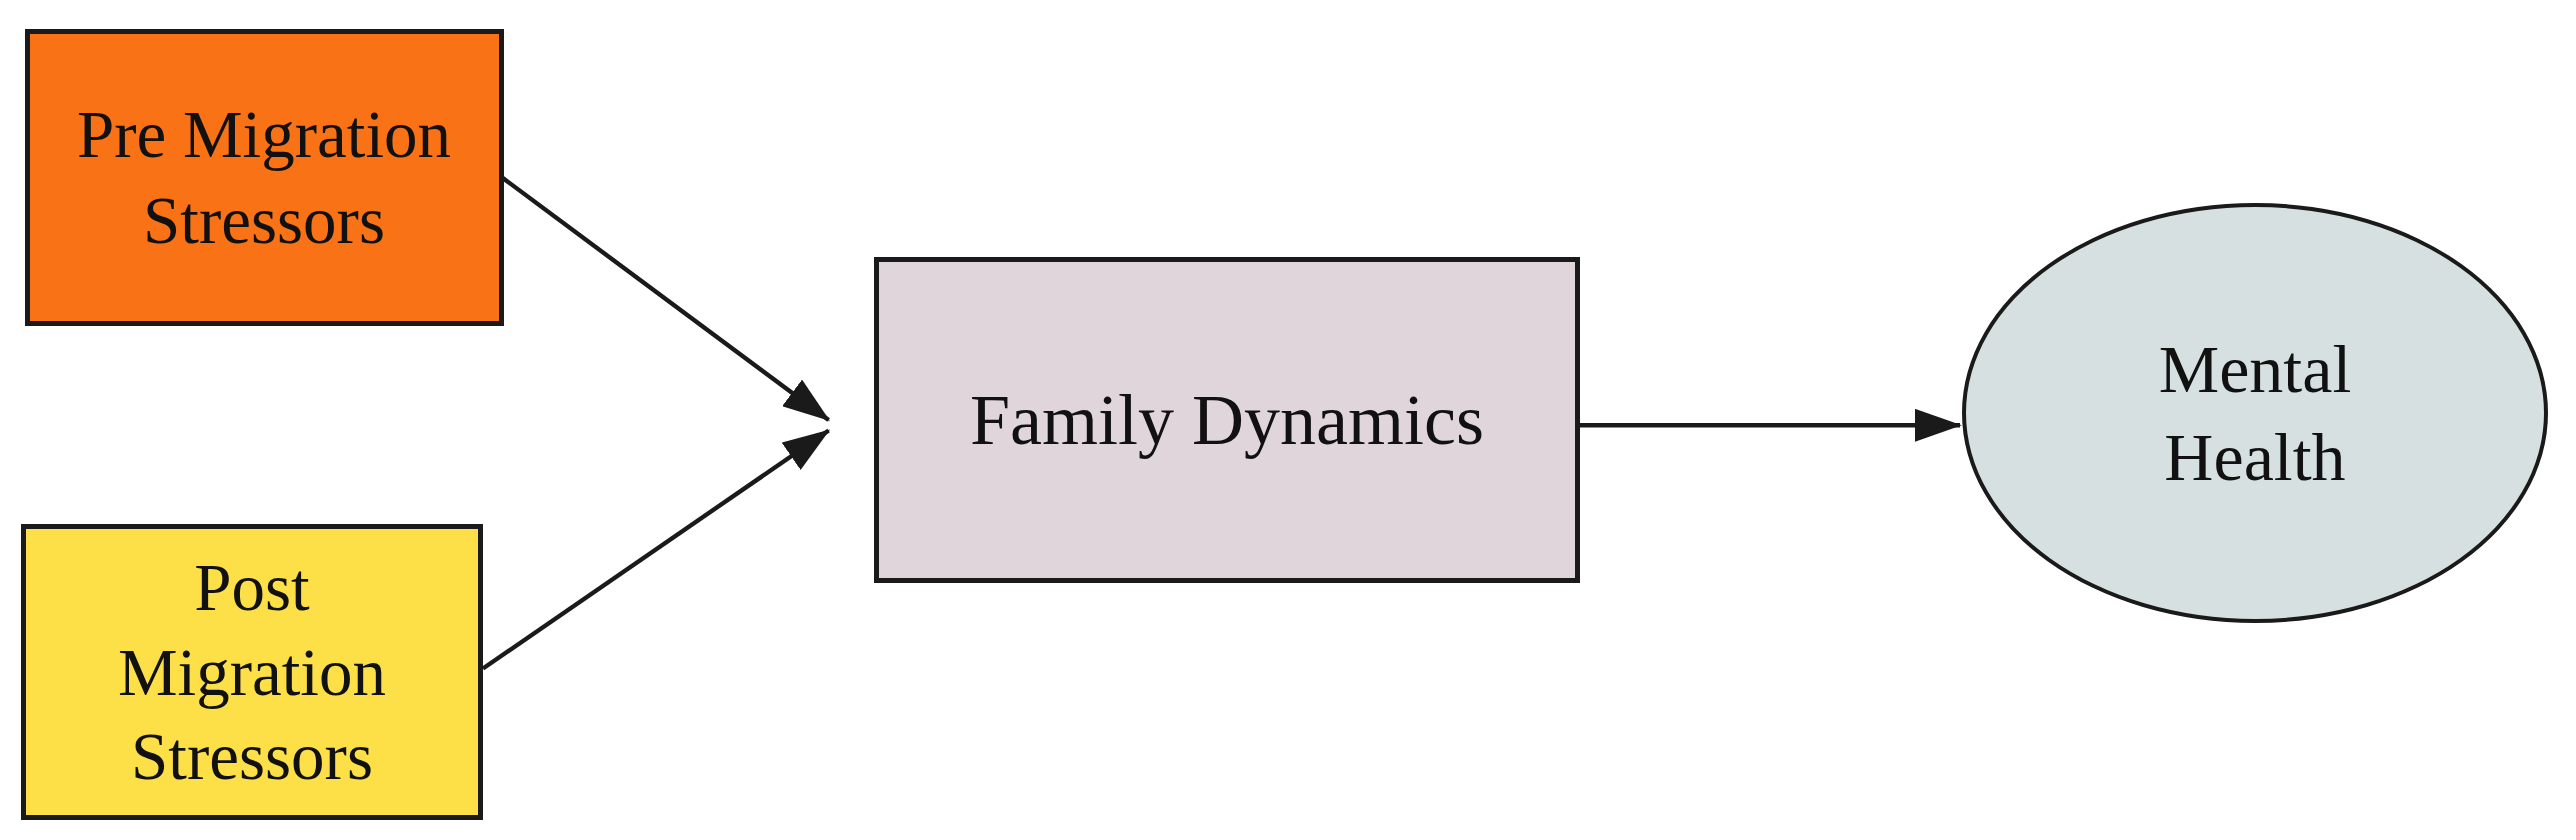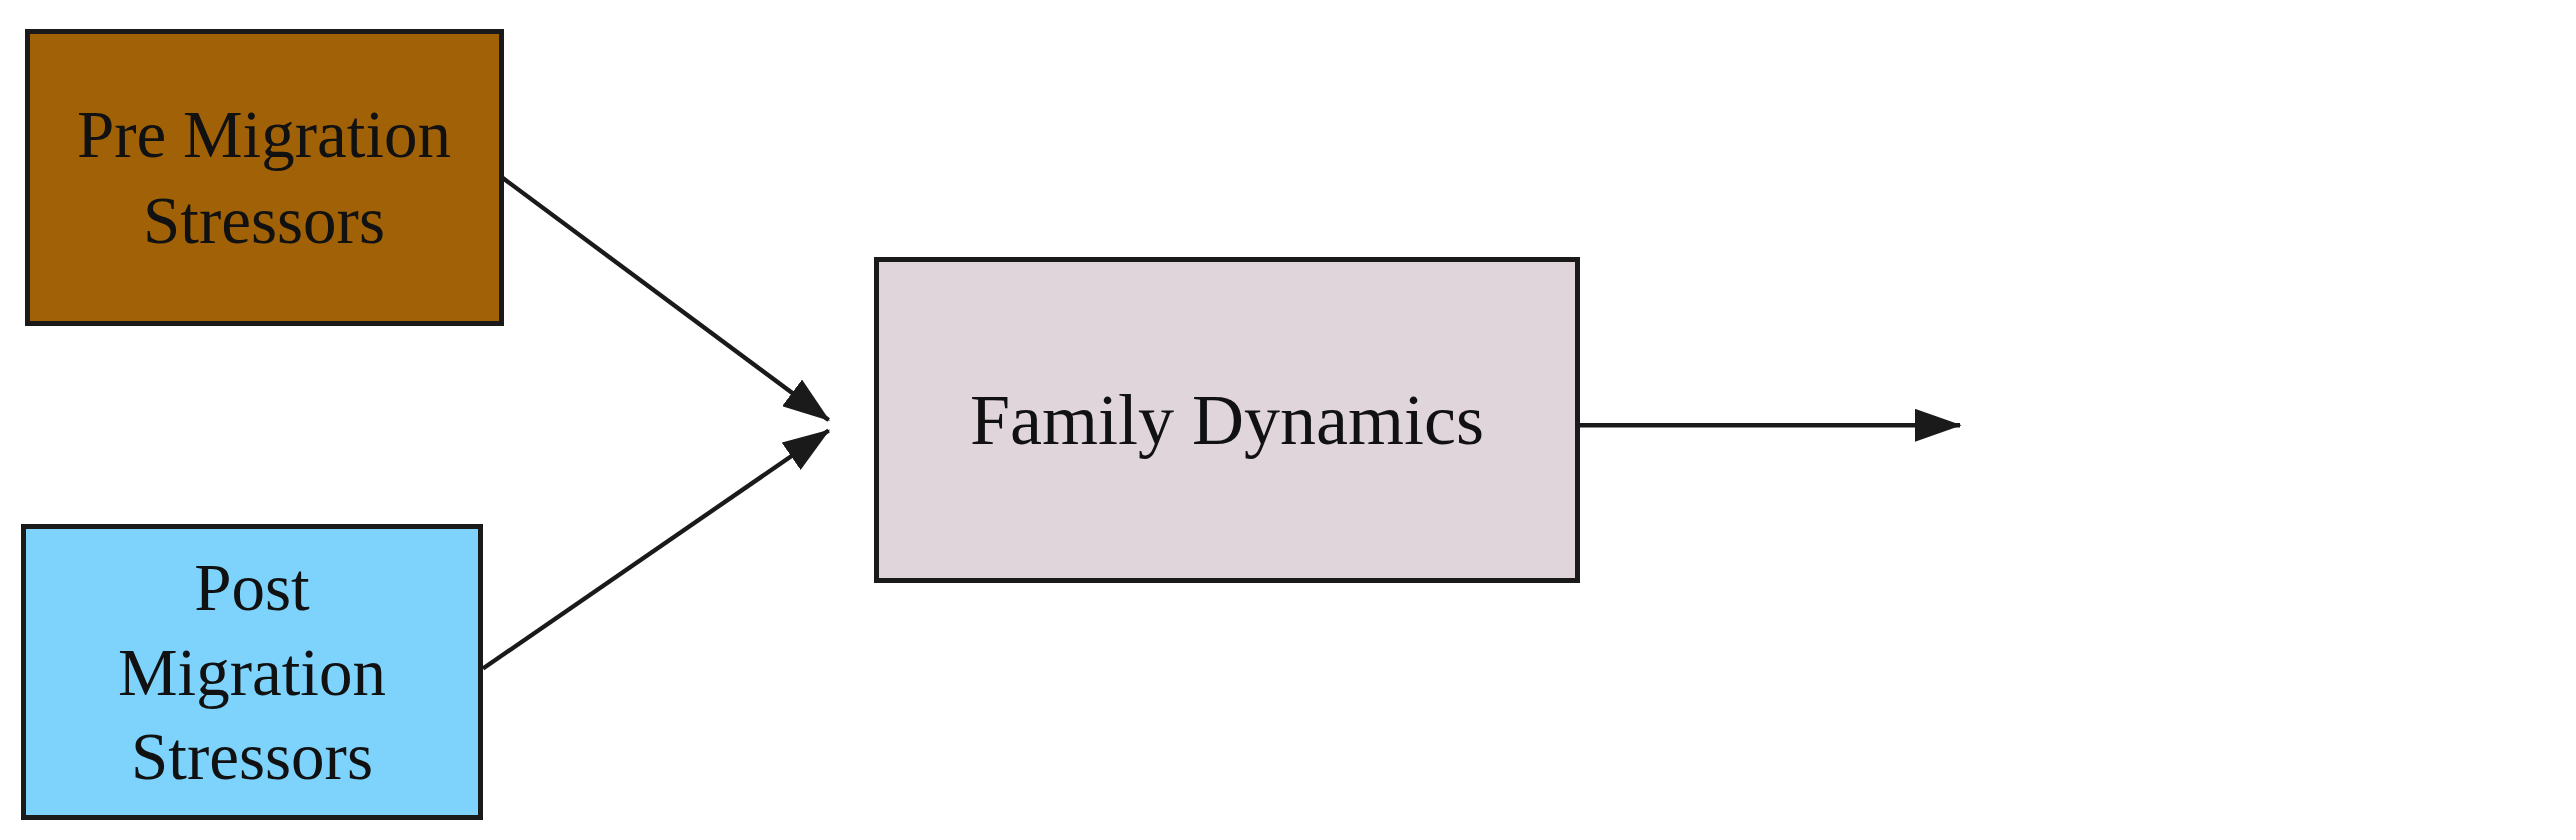--- a/index.html
+++ b/index.html
@@ -84,30 +84,34 @@
     <defs>
       <marker id="arrowhead" markerUnits="userSpaceOnUse" markerWidth="56" markerHeight="38" refX="52" refY="19" orient="auto">
         <path d="M0,0 L54,19 L0,38 Z" fill="#1a1a1a"></path>
       </marker>
     </defs>
     <line x1="574" y1="203" x2="947" y2="480" stroke-width="5" marker-end="url(#arrowhead)" stroke="#1a1a1a"></line>
     <line x1="552" y1="764" x2="947" y2="492" stroke-width="5" marker-end="url(#arrowhead)" stroke="#1a1a1a"></line>
     <line x1="1758" y1="486" x2="2240" y2="486" stroke-width="5" marker-end="url(#arrowhead)" stroke="#1a1a1a"></line>
   </svg>
 
-  <div class="node rect-node node-pre" style="background-color: #a16207;">
+  <div class="node rect-node node-pre" style="background-color: #f97316;">
     <span class="node-label">Pre Migration
 Stressors</span>
   </div>
 
-  <div class="node rect-node node-post" style="background-color: #7dd3fc;">
+  <div class="node rect-node node-post" style="background-color: #fde047;">
     <span class="node-label">Post
 Migration
 Stressors</span>
   </div>
 
   <div class="node rect-node node-family" style="background-color: rgb(225, 213, 220); margin-left: 44px;">
     <span class="node-label">Family Dynamics</span>
   </div>
 
+  <div class="node ellipse-node node-mental" style="background-color: rgb(214, 224, 225);">
+    <span class="node-label">Mental
+Health</span>
+  </div>
 
 </div>
 
 
 </body></html>

